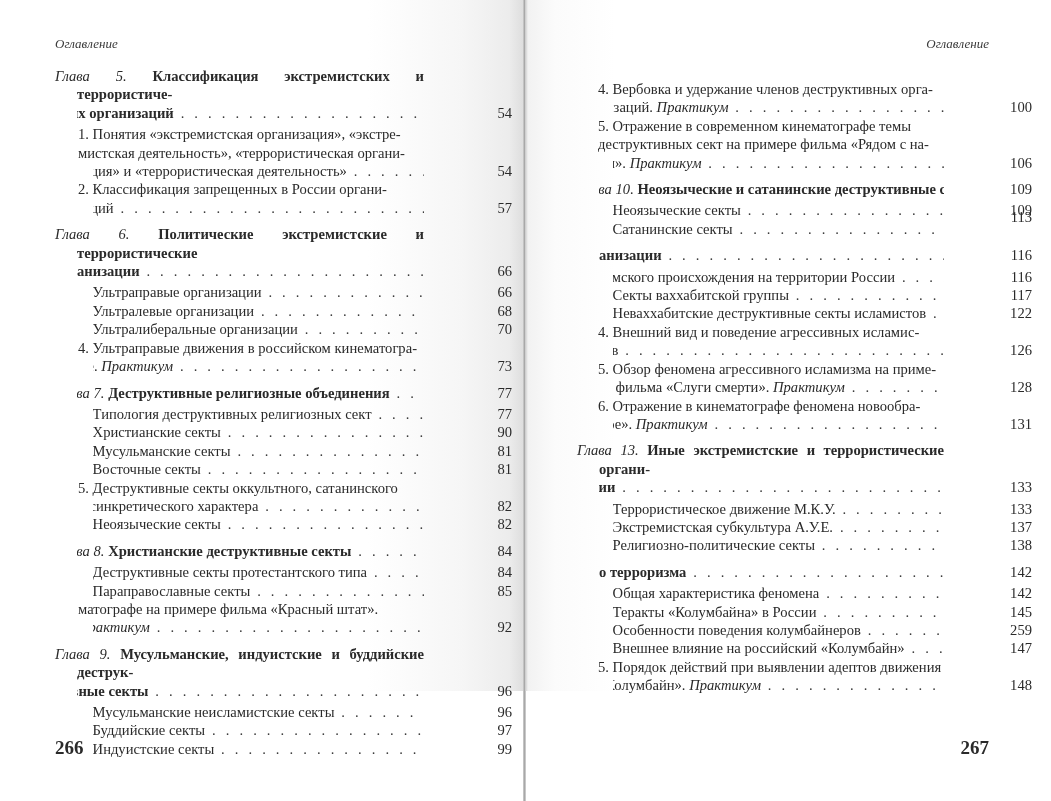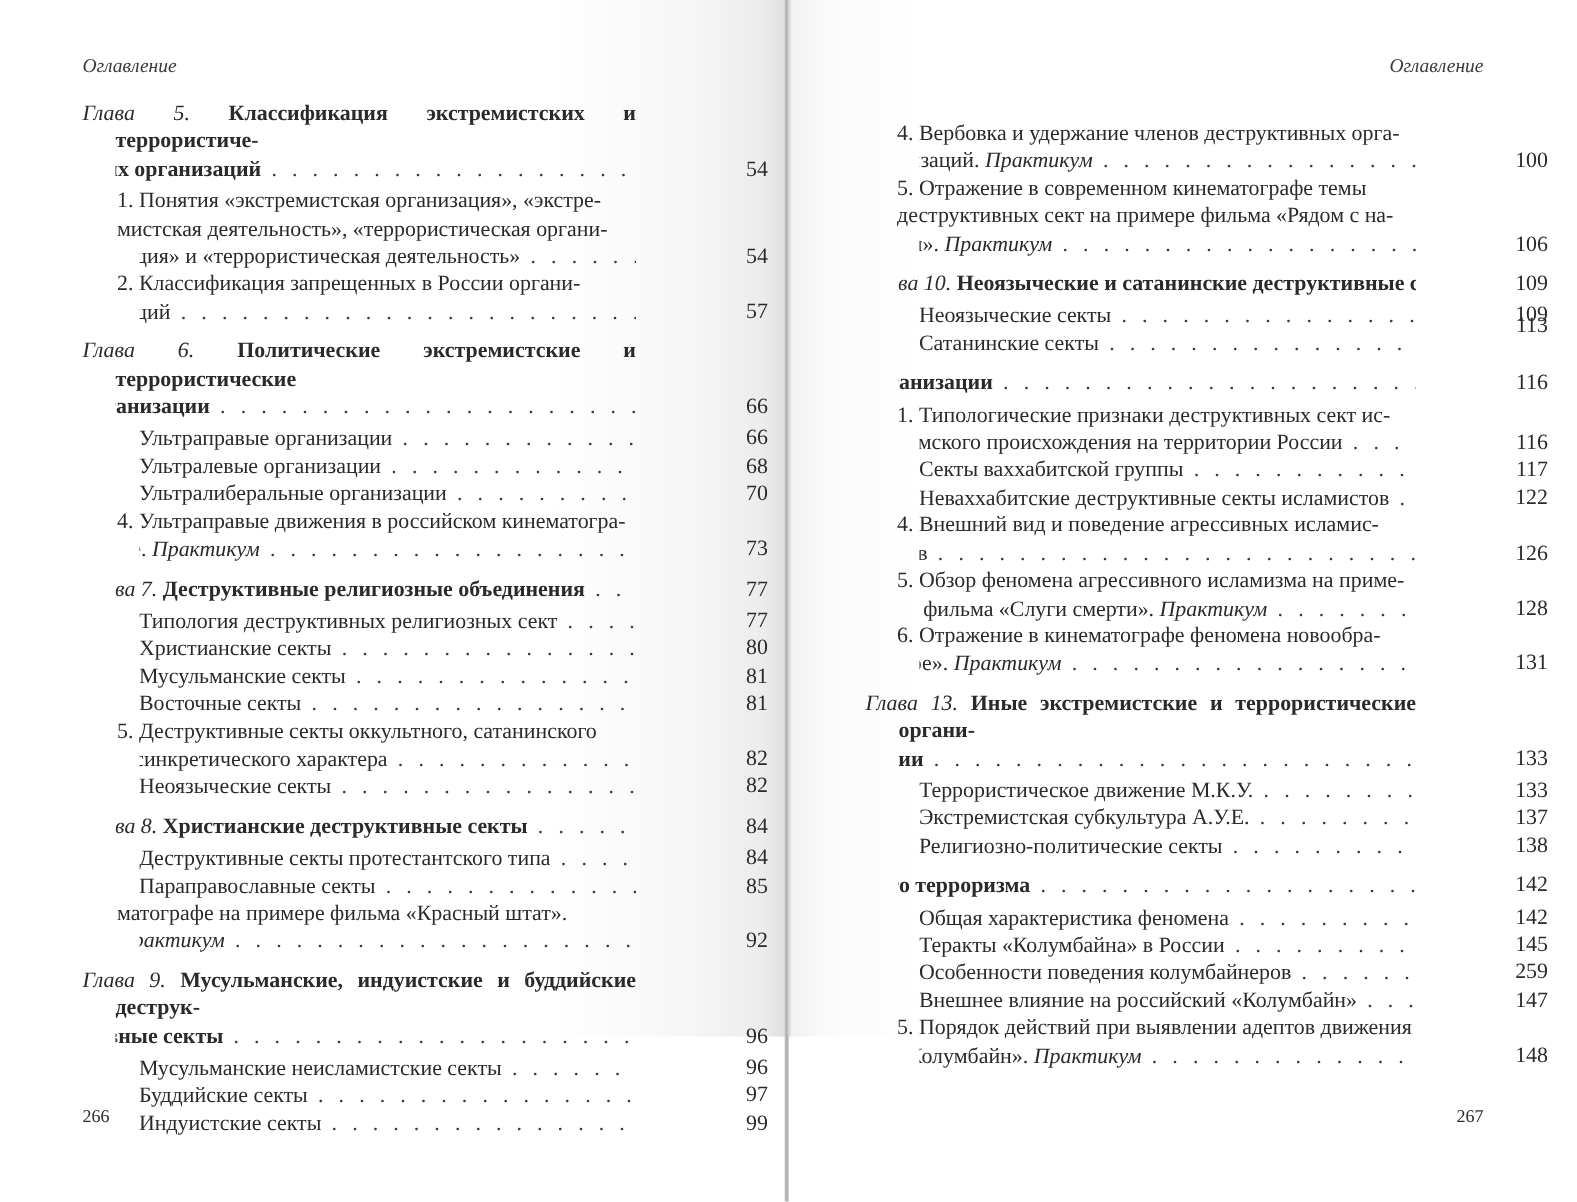--- a/index.html
+++ b/index.html
@@ -23,21 +23,21 @@
   .spine {
     position: absolute; left: 523px; top: 0; width: 3px; height: 801px;
     background: linear-gradient(to right, #d0d0d0, #a8a8a8, #d8d8d8);
   }
   .running-head {
     position: absolute; top: 36px; font-style: italic; font-size: 13px; color: #3a3a3a;
   }
   .page-left .running-head { left: 55px; }
   .page-right .running-head { right: 62px; }
   .folio {
-    position: absolute; top: 737px; font-size: 12px; color: #2a2a2a;
+    position: absolute; top: 737px; font-size: 19px; color: #2a2a2a; font-weight: bold;
   }
   .page-left .folio { left: 55px; }
   .page-right .folio { right: 62px; }
 
   .toc {
     position: absolute; top: 67px; font-size: 14.6px; line-height: 18.4px;
   }
   .page-left .toc { left: 55px; width: 413px; }
   .page-right .toc { left: 52px; width: 411px; top: 64px; }
 
@@ -124,21 +124,21 @@
           <div class="entry-end"><span class="chapter-label">Глава 7.</span> <span class="chapter-name">Деструктивные религиозные объединения</span><span class="dots"> . . . . . . . . . . . . . . . . . . . . . . . . . . . . . . . . . . . . . . . . . . . . . . . . . . . . . . . .</span></div>
           <span class="pgnum" style="bottom: 0px;">77</span>
         </div>
         <div class="sect-list">
           <div class="section">
             <div class="entry-end"><span>1. Типология деструктивных религиозных сект</span><span class="dots"> . . . . . . . . . . . . . . . . . . . . . . . . . . . . . . . . . . . . . . . . . . . . . . . . . . . . . . . .</span></div>
             <span class="pgnum" style="bottom: 0px;">77</span>
           </div>
           <div class="section">
             <div class="entry-end"><span>2. Христианские секты</span><span class="dots"> . . . . . . . . . . . . . . . . . . . . . . . . . . . . . . . . . . . . . . . . . . . . . . . . . . . . . . . .</span></div>
-            <span class="pgnum" style="bottom: 0px;">80</span>
+            <span class="pgnum" style="bottom: 0px;">90</span>
           </div>
           <div class="section">
             <div class="entry-end"><span>3. Мусульманские секты</span><span class="dots"> . . . . . . . . . . . . . . . . . . . . . . . . . . . . . . . . . . . . . . . . . . . . . . . . . . . . . . . .</span></div>
             <span class="pgnum" style="bottom: 0px;">81</span>
           </div>
           <div class="section">
             <div class="entry-end"><span>4. Восточные секты</span><span class="dots"> . . . . . . . . . . . . . . . . . . . . . . . . . . . . . . . . . . . . . . . . . . . . . . . . . . . . . . . .</span></div>
             <span class="pgnum" style="bottom: 0px;">81</span>
           </div>
           <div class="section">
@@ -232,21 +232,20 @@
           </div>
         </div>
       </div>
       <div class="chapter">
         <div class="chapter-title">
           <div class="entry-end"><span class="chapter-name">организации</span><span class="dots"> . . . . . . . . . . . . . . . . . . . . . . . . . . . . . . . . . . . . . . . . . . . . . . . . . . . . . . . .</span></div>
           <span class="pgnum" style="bottom: 0px;">116</span>
         </div>
         <div class="sect-list">
           <div class="section">
-            <div>1. Типологические признаки деструктивных сект ис-</div>
             <div class="entry-end"><span>ламского происхождения на территории России</span><span class="dots"> . . . . . . . . . . . . . . . . . . . . . . . . . . . . . . . . . . . . . . . . . . . . . . . . . . . . . . . .</span></div>
             <span class="pgnum" style="bottom: 0px;">116</span>
           </div>
           <div class="section">
             <div class="entry-end"><span>2. Секты ваххабитской группы</span><span class="dots"> . . . . . . . . . . . . . . . . . . . . . . . . . . . . . . . . . . . . . . . . . . . . . . . . . . . . . . . .</span></div>
             <span class="pgnum" style="bottom: 0px;">117</span>
           </div>
           <div class="section">
             <div class="entry-end"><span>3. Неваххабитские деструктивные секты исламистов</span><span class="dots"> . . . . . . . . . . . . . . . . . . . . . . . . . . . . . . . . . . . . . . . . . . . . . . . . . . . . . . . .</span></div>
             <span class="pgnum" style="bottom: 0px;">122</span>

